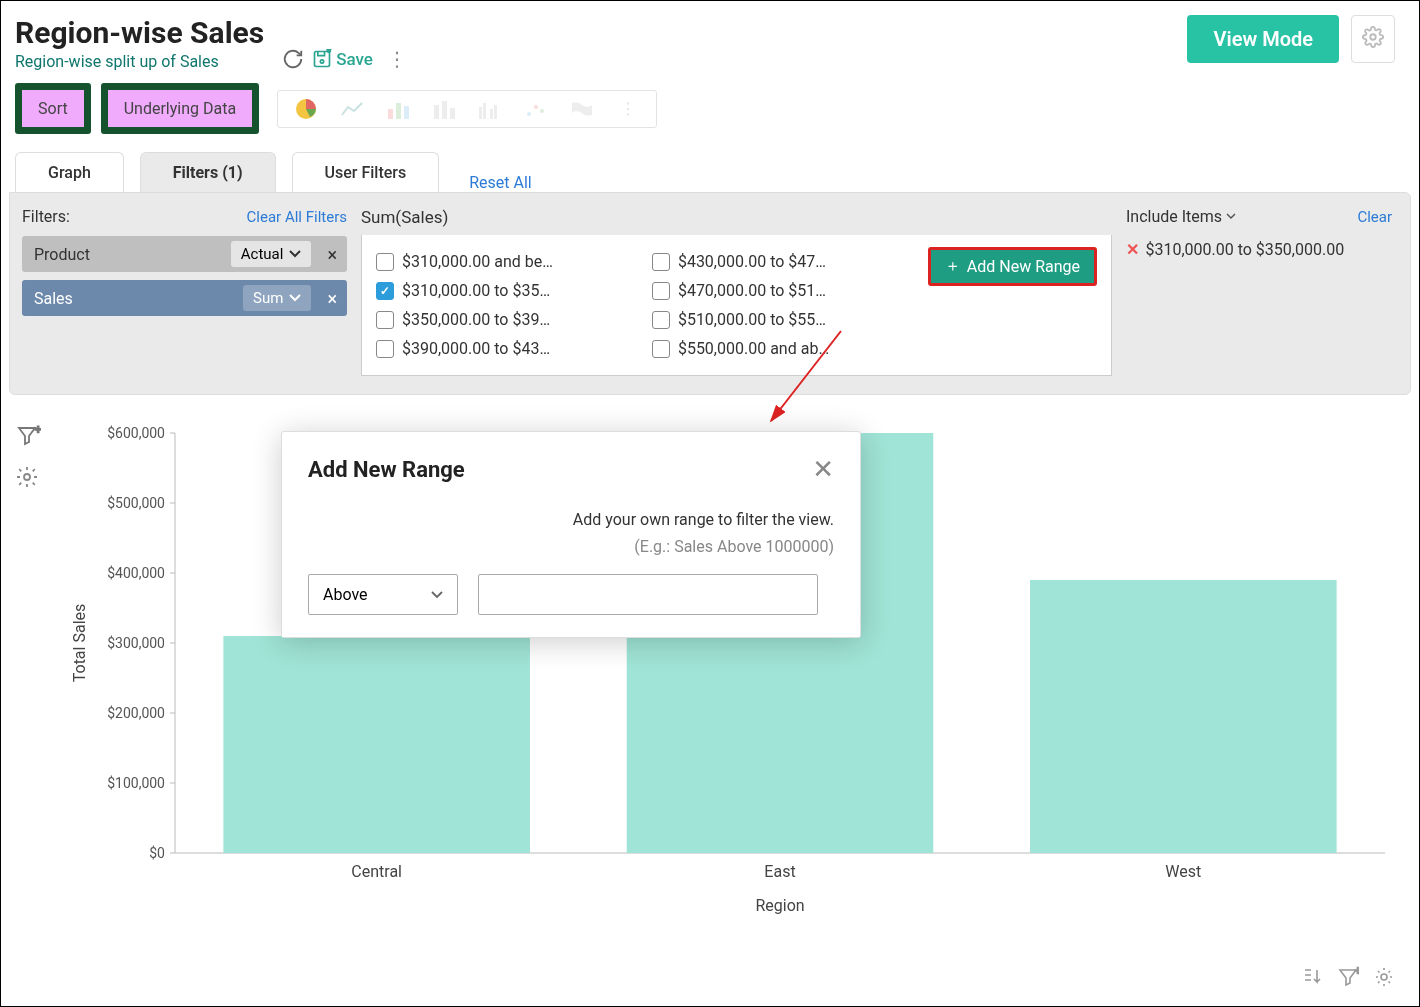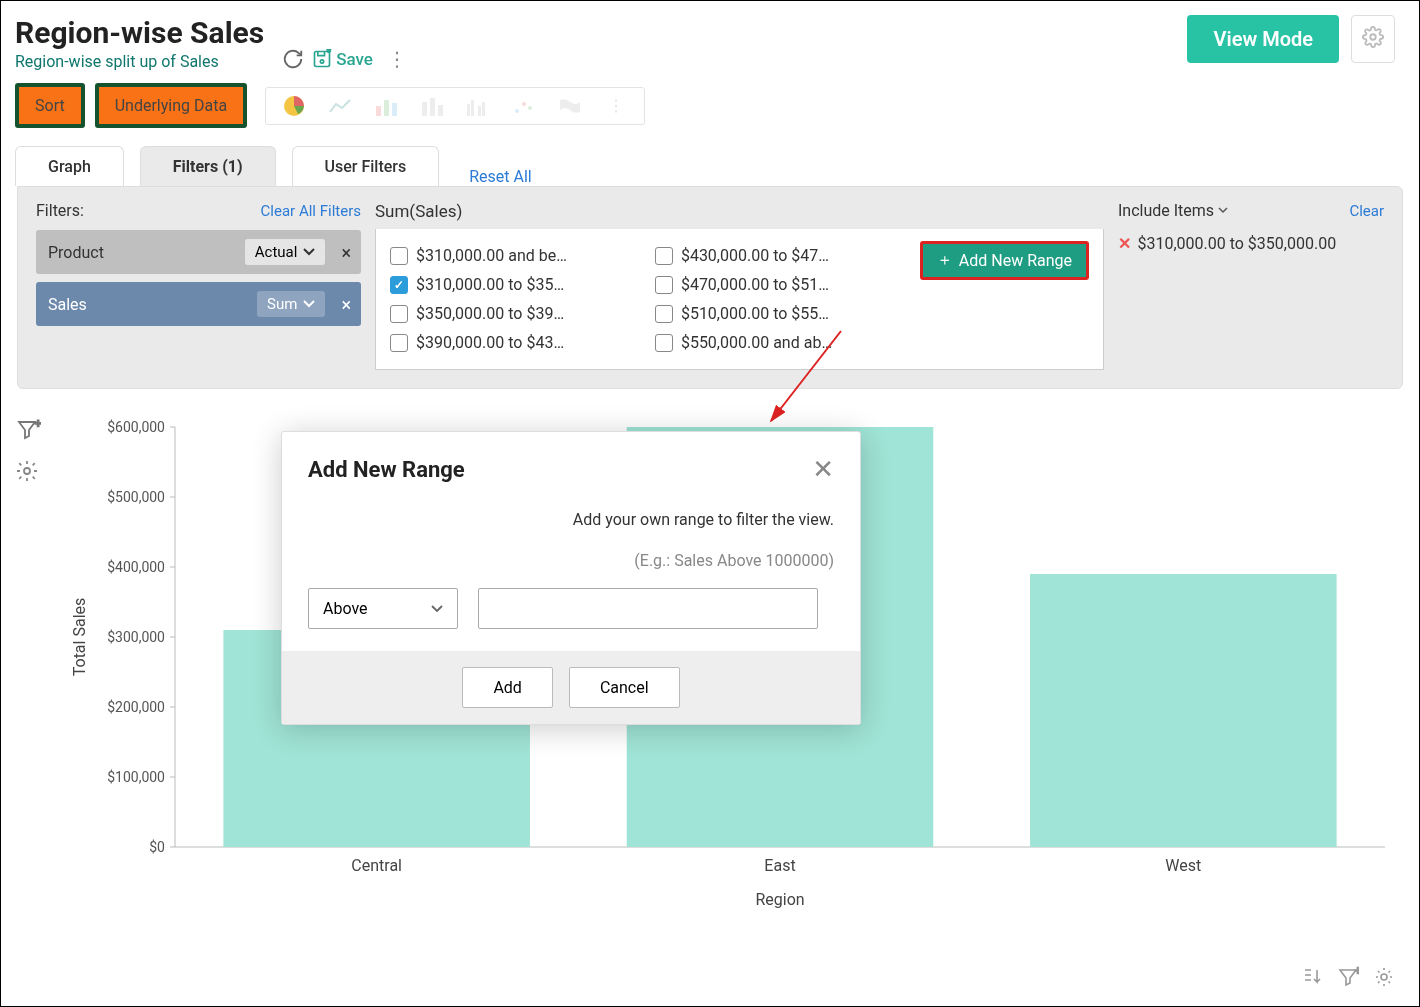--- a/index.html
+++ b/index.html
@@ -9,34 +9,34 @@
 .title-block h1 { font-size:30px; font-weight:700; color:#222; }
 .title-block .subtitle { font-size:16px; color:#0f766e; margin-top:2px; }
 .header-icons { display:flex; align-items:center; gap:8px; margin-top:4px; }
 .icon-btn { cursor:pointer; display:inline-flex; align-items:center; justify-content:center; }
 .save-btn { color:#2aa591; font-size:17px; font-weight:500; display:inline-flex; align-items:center; gap:4px; cursor:pointer; }
 .kebab { font-size:20px; color:#888; cursor:pointer; padding:0 6px; }
 .header-right { display:flex; gap:12px; align-items:center; }
 .view-mode { background:#28c2a5; color:#fff; border:none; padding:12px 26px; font-size:20px; font-weight:600; border-radius:4px; cursor:pointer; }
 .gear-box { border:1px solid #ddd; border-radius:4px; padding:10px; cursor:pointer; }
 .toolbar { padding:0 14px; margin-top:12px; display:flex; gap:10px; align-items:center; }
-.tb-btn { border:4px solid #14532d; background:#f97316; padding:9px 16px; font-size:16px; color:#444; border-radius:3px; cursor:pointer; }
+.tb-btn { border:7px solid #14532d; background:#f0abfc; padding:9px 16px; font-size:16px; color:#444; border-radius:3px; cursor:pointer; }
 .chart-type-box { border:1px solid #e3e3e3; border-radius:3px; display:inline-flex; align-items:center; gap:18px; padding:6px 14px; margin-left:8px; }
 .ct-item { width:28px; height:24px; display:flex; align-items:center; justify-content:center; cursor:pointer; opacity:0.35; }
 .tabs { display:flex; align-items:flex-end; margin:18px 0 0 14px; gap:16px; }
 .tab { padding:10px 32px; border:1px solid #ddd; border-bottom:none; background:#f5f5f5; color:#333; font-size:16px; font-weight:500; cursor:pointer; border-radius:6px 6px 0 0; }
 .tab.active-filters { background:#eaeaea; font-weight:700; }
 .tab.graph { background:#fff; }
 .reset-link { color:#2c7bd6; font-size:16px; margin-left:14px; cursor:pointer; }
-.filter-panel { margin:0 16px; border:1px solid #ddd; border-radius:0 6px 6px 6px; background:#eaeaea; padding:14px 18px 18px 18px; display:flex; gap:0; }
+.filter-panel { margin:0 8px; border:1px solid #ddd; border-radius:0 6px 6px 6px; background:#eaeaea; padding:14px 18px 18px 12px; display:flex; gap:0; }
 .fp-left { width:325px; }
 .fp-left-head { display:flex; justify-content:space-between; align-items:center; margin-bottom:10px; }
 .fp-left-head span:first-child { font-size:16px; color:#333; }
 .clear-link { color:#2c7bd6; font-size:15px; cursor:pointer; }
-.filter-chip { display:flex; align-items:center; background:#bfbfbf; border-radius:3px; margin-bottom:8px; height:44px; }
+.filter-chip { display:flex; align-items:center; background:#bfbfbf; border-radius:3px; margin-bottom:8px; height:36px; }
 .filter-chip.sel { background:#6c88ab; color:#fff; }
 .chip-label { flex:1; padding:0 12px; font-size:16px; color:#333; }
 .filter-chip.sel .chip-label { color:#fff; }
 .chip-dd { background:#e5e5e5; padding:4px 10px; border-radius:3px; margin-right:6px; font-size:15px; display:inline-flex; align-items:center; gap:6px; cursor:pointer; }
 .filter-chip.sel .chip-dd { background:#8fa4bf; color:#fff; }
 .chip-x { padding:0 10px; font-size:18px; cursor:pointer; color:#333; }
 .filter-chip.sel .chip-x { color:#fff; }
 .fp-mid { flex:1; padding-left:14px; }
 .fp-mid-title { font-size:17px; color:#333; margin-bottom:8px; }
 .range-tabs { display:flex; gap:0; }
@@ -61,21 +61,21 @@
 .x-label { font-size:16px; fill:#444; text-anchor:middle; }
 .axis-title { font-size:16px; fill:#444; }
 .bar { fill:#9fe4d6; }
 .tick-line { stroke:#bbb; stroke-width:1; }
 .dialog { position:absolute; left:280px; top:430px; width:580px; background:#fff; border:1px solid #ddd; box-shadow:0 4px 30px rgba(0,0,0,0.2); border-radius:3px; z-index:100; }
 .dlg-head { display:flex; justify-content:space-between; align-items:center; padding:22px 26px 16px 26px; }
 .dlg-head h2 { font-size:22px; font-weight:700; color:#222; }
 .dlg-close { font-size:26px; color:#888; cursor:pointer; }
 .dlg-body { padding:10px 26px 22px 26px; background:#fff; }
 .dlg-body p { font-size:16px; color:#333;text-align:right; }
-.dlg-body .eg { color:#888; margin-top:22px; }
+.dlg-body .eg { color:#888; margin-top:8px; }
 .dlg-inputs { display:flex; gap:20px; margin-top:18px; }
 .dlg-select { border:1px solid #aaa; padding:10px 14px; font-size:16px; width:150px; display:flex; justify-content:space-between; align-items:center; cursor:pointer; border-radius:2px; }
 .dlg-text { border:1px solid #aaa; padding:10px; font-size:16px; width:340px; border-radius:2px; }
 .dlg-foot { background:#eee; padding:16px 26px; display:flex; justify-content:center; gap:16px; }
 .dlg-btn { border:1px solid #bbb; background:#fff; padding:10px 30px; font-size:16px; cursor:pointer; border-radius:2px; }
 .footer-icons { position:absolute; right:24px; bottom:14px; display:flex; gap:14px; }
 </style>
 </head>
 <body>
 
@@ -325,24 +325,20 @@
     <div class="dlg-inputs">
       <div class="dlg-select">
         <span>Above</span>
         <svg width="12" height="8">
             <path d="M1 1 L6 6 L11 1" stroke="#666" stroke-width="1.8" fill="none"></path>
           </svg>
       </div>
       <input class="dlg-text" type="text" style="">
     </div>
   </div>
-  <div class="dlg-foot">
-    <button class="dlg-btn">Add</button>
-    <button class="dlg-btn">Cancel</button>
-  </div>
 </div>
 
 <div class="footer-icons">
   <span><svg width="22" height="22" stroke="#999" stroke-width="1.6" fill="none">
         <path d="M4 4h6M4 9h6M4 14h6"></path>
         <path d="M16 4v12l-3-3M16 16l3-3"></path>
       </svg></span>
   <span><svg width="22" height="22" stroke="#999" stroke-width="1.6" fill="none">
         <path d="M3 4h16l-6 8v5l-4 2v-7z"></path>
         <text x="18" y="8" font-size="10" fill="#999">+</text>

